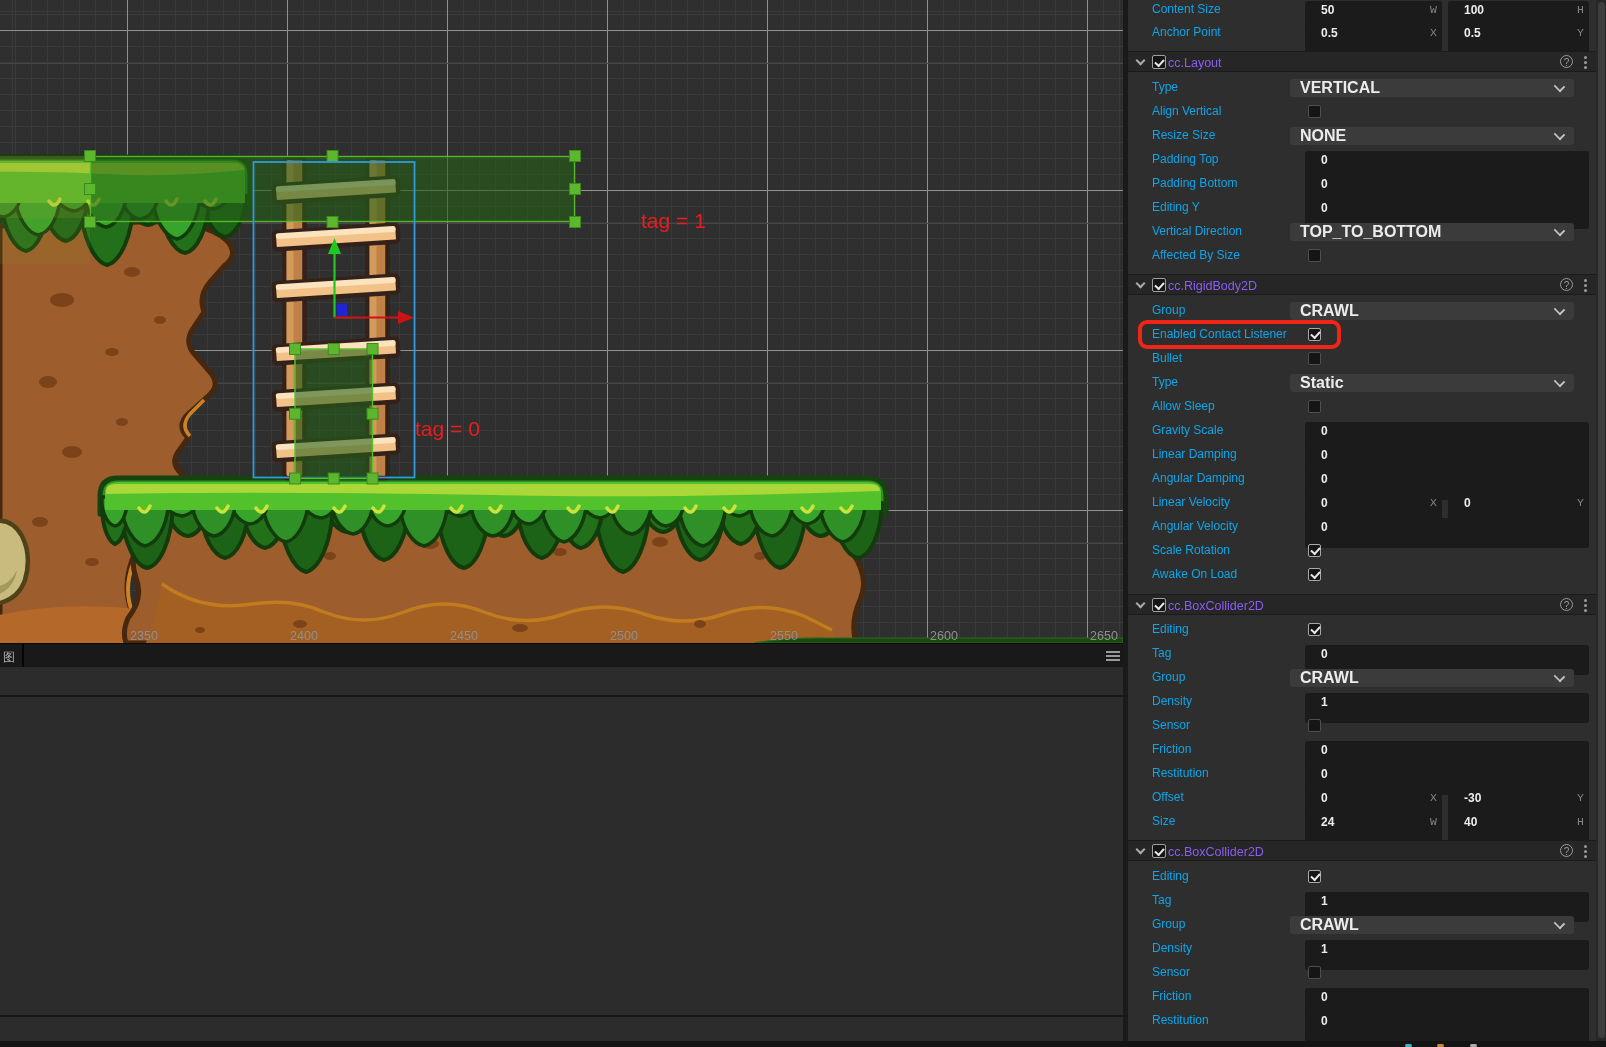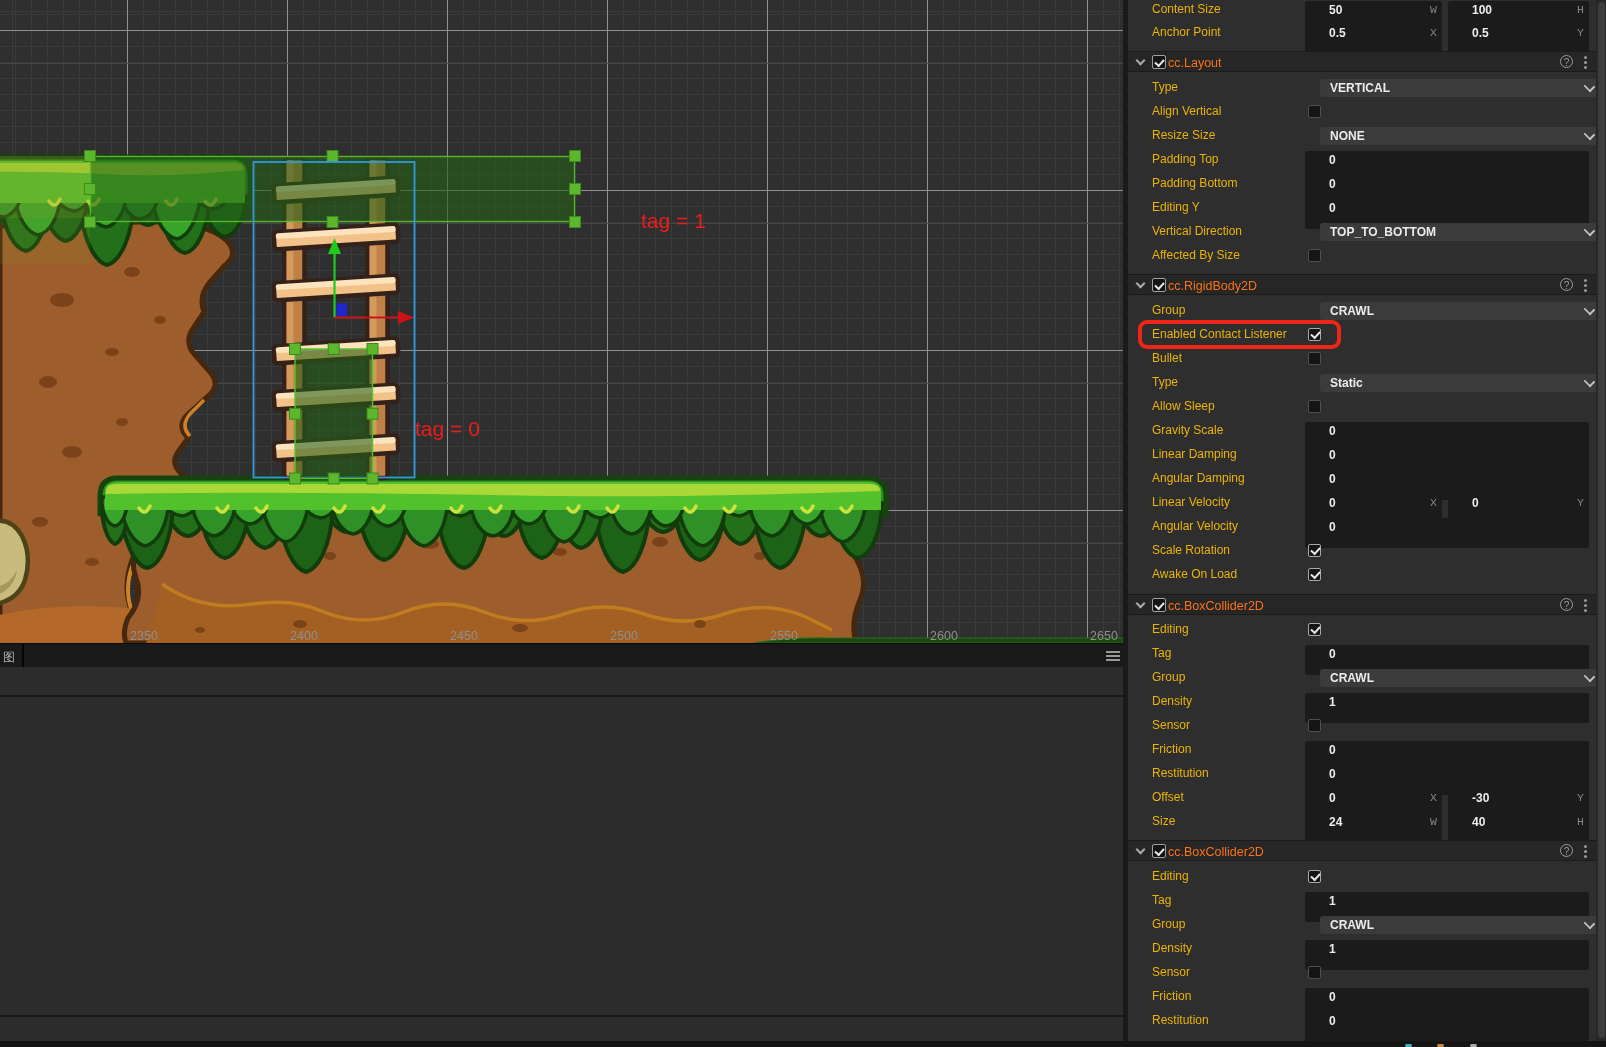--- a/index.html
+++ b/index.html
@@ -14,43 +14,43 @@
 #bbar .sep{position:absolute;left:22px;top:0;width:1.5px;height:23px;background:#050505}
 #bbar .hb{position:absolute;right:3px;top:7px;width:14px;height:10px;
  border-top:2px solid #9a9a9a;border-bottom:2px solid #9a9a9a}
 #bbar .hb::after{content:"";position:absolute;left:0;top:2px;width:14px;height:2px;background:#9a9a9a}
 #p2{position:absolute;left:0;top:667px;width:1123px;height:28px;background:#2c2c2c}
 #p3{position:absolute;left:0;top:695px;width:1123px;height:320px;background:#2c2c2c;border-top:2px solid #171717}
 #p4{position:absolute;left:0;top:1015px;width:1123px;height:32px;background:#2c2c2c;border-top:2px solid #171717}
 #vsep{position:absolute;left:1123px;top:0;width:5px;height:1047px;background:#1a1a1a}
 #ins{position:absolute;left:1128px;top:0;width:478px;height:1047px;background:#2e2e2e}
 #botbar{position:absolute;left:0;top:1041px;width:1606px;height:6px;background:#141414}
-.lab{position:absolute;font-size:12px;color:#eab308;white-space:nowrap}
+.lab{position:absolute;font-size:12px;color:#0ea5e9;white-space:nowrap}
 .inp{position:absolute;background:#1b1b1b;border-radius:3px;height:30px;line-height:18px;
- font-size:12px;font-weight:bold;color:#ececec;padding-left:24px}
+ font-size:12px;font-weight:bold;color:#ececec;padding-left:16px}
 .w1{left:177px;width:284px}
 .pa{left:177px;width:137px}
 .pb{left:320px;width:141px}
 .u{position:absolute;right:5px;top:0;color:#858585;font-weight:normal;
  font-family:"Liberation Mono",monospace;font-size:11.5px}
-.dd{position:absolute;left:192px;width:284px;background:#3b3b3b;border-radius:3px;height:18px;
- line-height:18px;font-size:12px;font-weight:bold;color:#ececec;padding-left:10px}
+.dd{position:absolute;left:162px;width:284px;background:#3b3b3b;border-radius:3px;height:18px;
+ line-height:18px;font-size:16px;font-weight:bold;color:#ececec;padding-left:10px}
 .ch{position:absolute;right:10px;top:3px;width:9px;height:9px;
  border-right:2.4px solid #c6c6c6;border-bottom:2.4px solid #c6c6c6;transform:rotate(45deg) scaleY(0.82)}
 .cb{position:absolute;width:13px;height:13px;background:#151515;border:1px solid #4f4f4f;border-radius:2px}
 .cb.on{border-color:#a8a8a8}
 .cb.on::after{content:"";position:absolute;left:1.5px;top:2px;width:7px;height:4px;border-left:2.6px solid #e8e8e8;border-bottom:2.6px solid #e8e8e8;transform:rotate(-48deg)}
 .hd{position:absolute;left:0;width:478px;height:21px;background:#262626;
  border-top:1px solid #1b1b1b;border-bottom:1px solid #1b1b1b}
 .hd .hch{position:absolute;left:9px;top:5px;width:7px;height:7px;
  border-right:2px solid #aaa;border-bottom:2px solid #aaa;transform:rotate(45deg)}
 .hd .hcb{position:absolute;left:24px;top:3px;width:14px;height:14px;background:#151515;
  border:1.3px solid #a0a0a0;border-radius:2px}
 .hd .hcb::after{content:"";position:absolute;left:2px;top:2.5px;width:7px;height:4px;border-left:2.6px solid #e8e8e8;border-bottom:2.6px solid #e8e8e8;transform:rotate(-48deg)}
-.hd .ttl{position:absolute;left:40px;top:3.5px;font-size:12.5px;color:#f97316}
+.hd .ttl{position:absolute;left:40px;top:3.5px;font-size:12.5px;color:#8b5cf6}
 .hd .q{position:absolute;right:33px;top:3px;width:13px;height:13px;border:1.3px solid #9a9a9a;
  border-radius:50%;color:#9a9a9a;font-size:10px;line-height:13px;text-align:center}
 .hd .d3{position:absolute;right:19px;top:4px;width:3px;height:3px;background:#9a9a9a;border-radius:50%;
  box-shadow:0 5px 0 #9a9a9a,0 10px 0 #9a9a9a}
 </style></head><body>
 <div id="scene">
     <div style="position:absolute;left:127px;top:0;width:1px;height:643px;background:#909090"></div>
     <div style="position:absolute;left:287px;top:0;width:1px;height:643px;background:#909090"></div>
     <div style="position:absolute;left:447px;top:0;width:1px;height:643px;background:#909090"></div>
     <div style="position:absolute;left:607px;top:0;width:1px;height:643px;background:#909090"></div>

